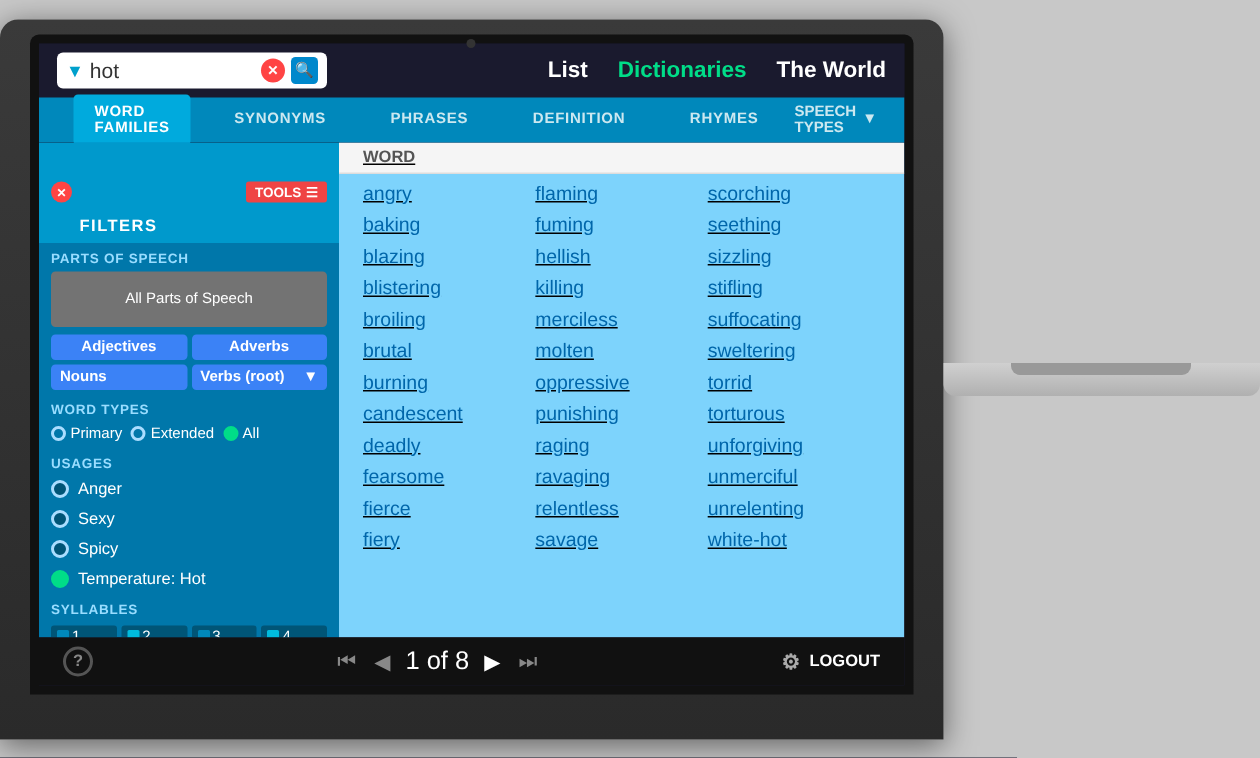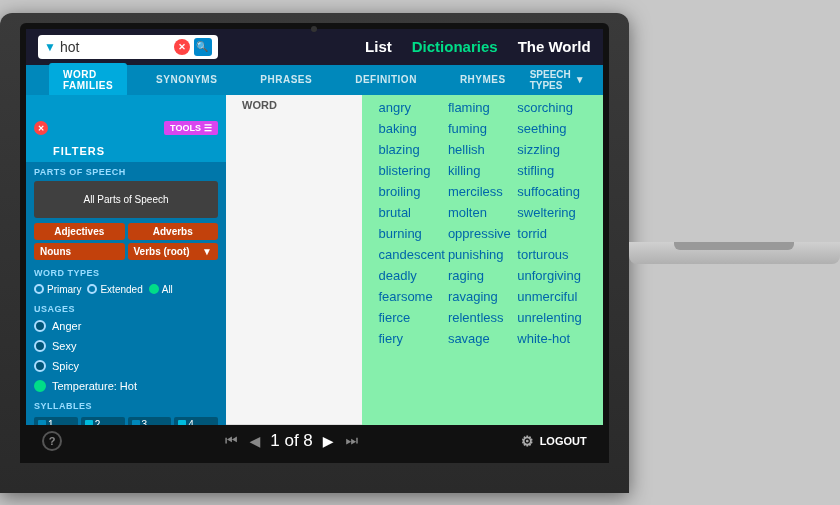--- a/index.html
+++ b/index.html
@@ -210,21 +210,21 @@
     }
     .filters-text {
       color: white;
       font-size: 11px;
       font-weight: bold;
       text-transform: uppercase;
       letter-spacing: 1px;
       margin-top: 45px;
     }
     .tools-btn {
-      background: #d946ef;
+      background: #ef4444;
       color: white;
       font-size: 9px;
       font-weight: bold;
       padding: 2px 6px;
       border-radius: 2px;
       display: flex;
       align-items: center;
       gap: 3px;
       text-transform: uppercase;
     }
@@ -232,36 +232,36 @@
     .sidebar-section-label {
       color: #99ddff;
       font-size: 9px;
       font-weight: bold;
       text-transform: uppercase;
       padding: 5px 0 2px 8px;
       letter-spacing: 0.5px;
     }
     .all-parts-btn {
       margin: 2px 8px;
-      background: #404040;
+      background: #737373;
       color: white;
       font-size: 10px;
       text-align: center;
       padding: 13px;
       border-radius: 3px;
       cursor: pointer;
     }
     .pos-grid {
       display: grid;
       grid-template-columns: 1fr 1fr;
       gap: 3px;
       padding: 3px 8px;
     }
     .pos-btn {
-      background: #c2410c;
+      background: #3b82f6;
       color: white;
       font-size: 10px;
       font-weight: bold;
       padding: 3px 6px;
       border-radius: 3px;
       text-align: center;
       cursor: pointer;
     }
     .pos-btn.with-arrow {
       display: flex;
@@ -349,23 +349,25 @@
     }
     .clear-btn {
       color: #aaddff;
       font-size: 9px;
       cursor: pointer;
     }
 
     
     .word-list-area {
       flex: 1;
-      background: #86efac;
-      display: flex;
+      background: #7dd3fc;
+      display: flex;
+      flex-direction: column;
       overflow: hidden;
+      text-decoration: underline;
     }
     .word-list-header {
       display: grid;
       grid-template-columns: 1fr 1fr 1fr;
       padding: 4px 16px;
       border-bottom: 1px solid #ddd;
       background: #f5f5f5;
     }
     .word-list-header-col {
       color: #555;

